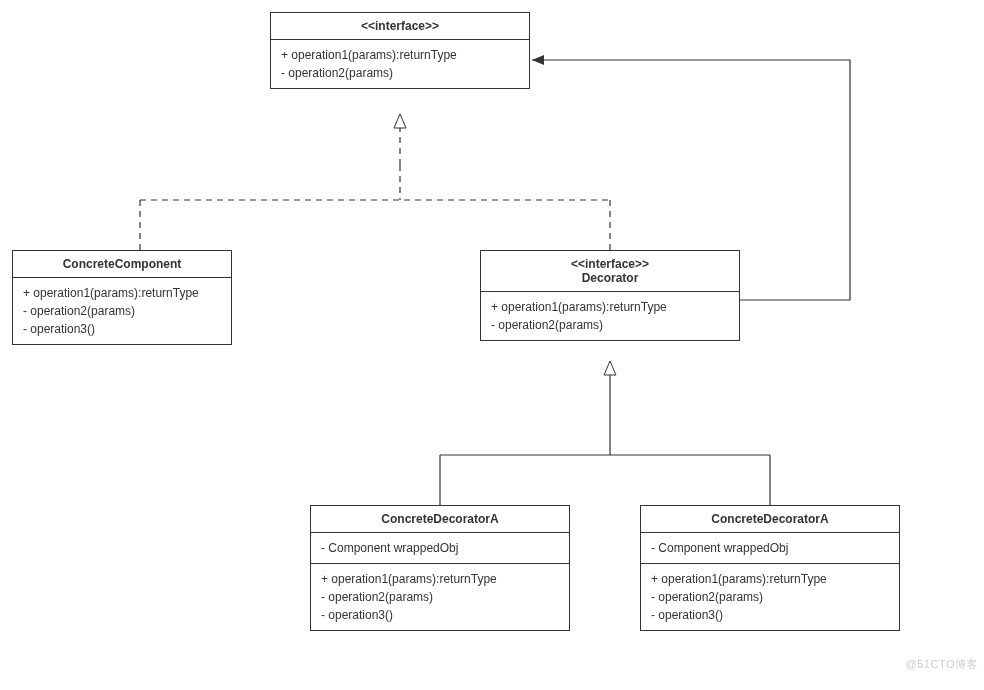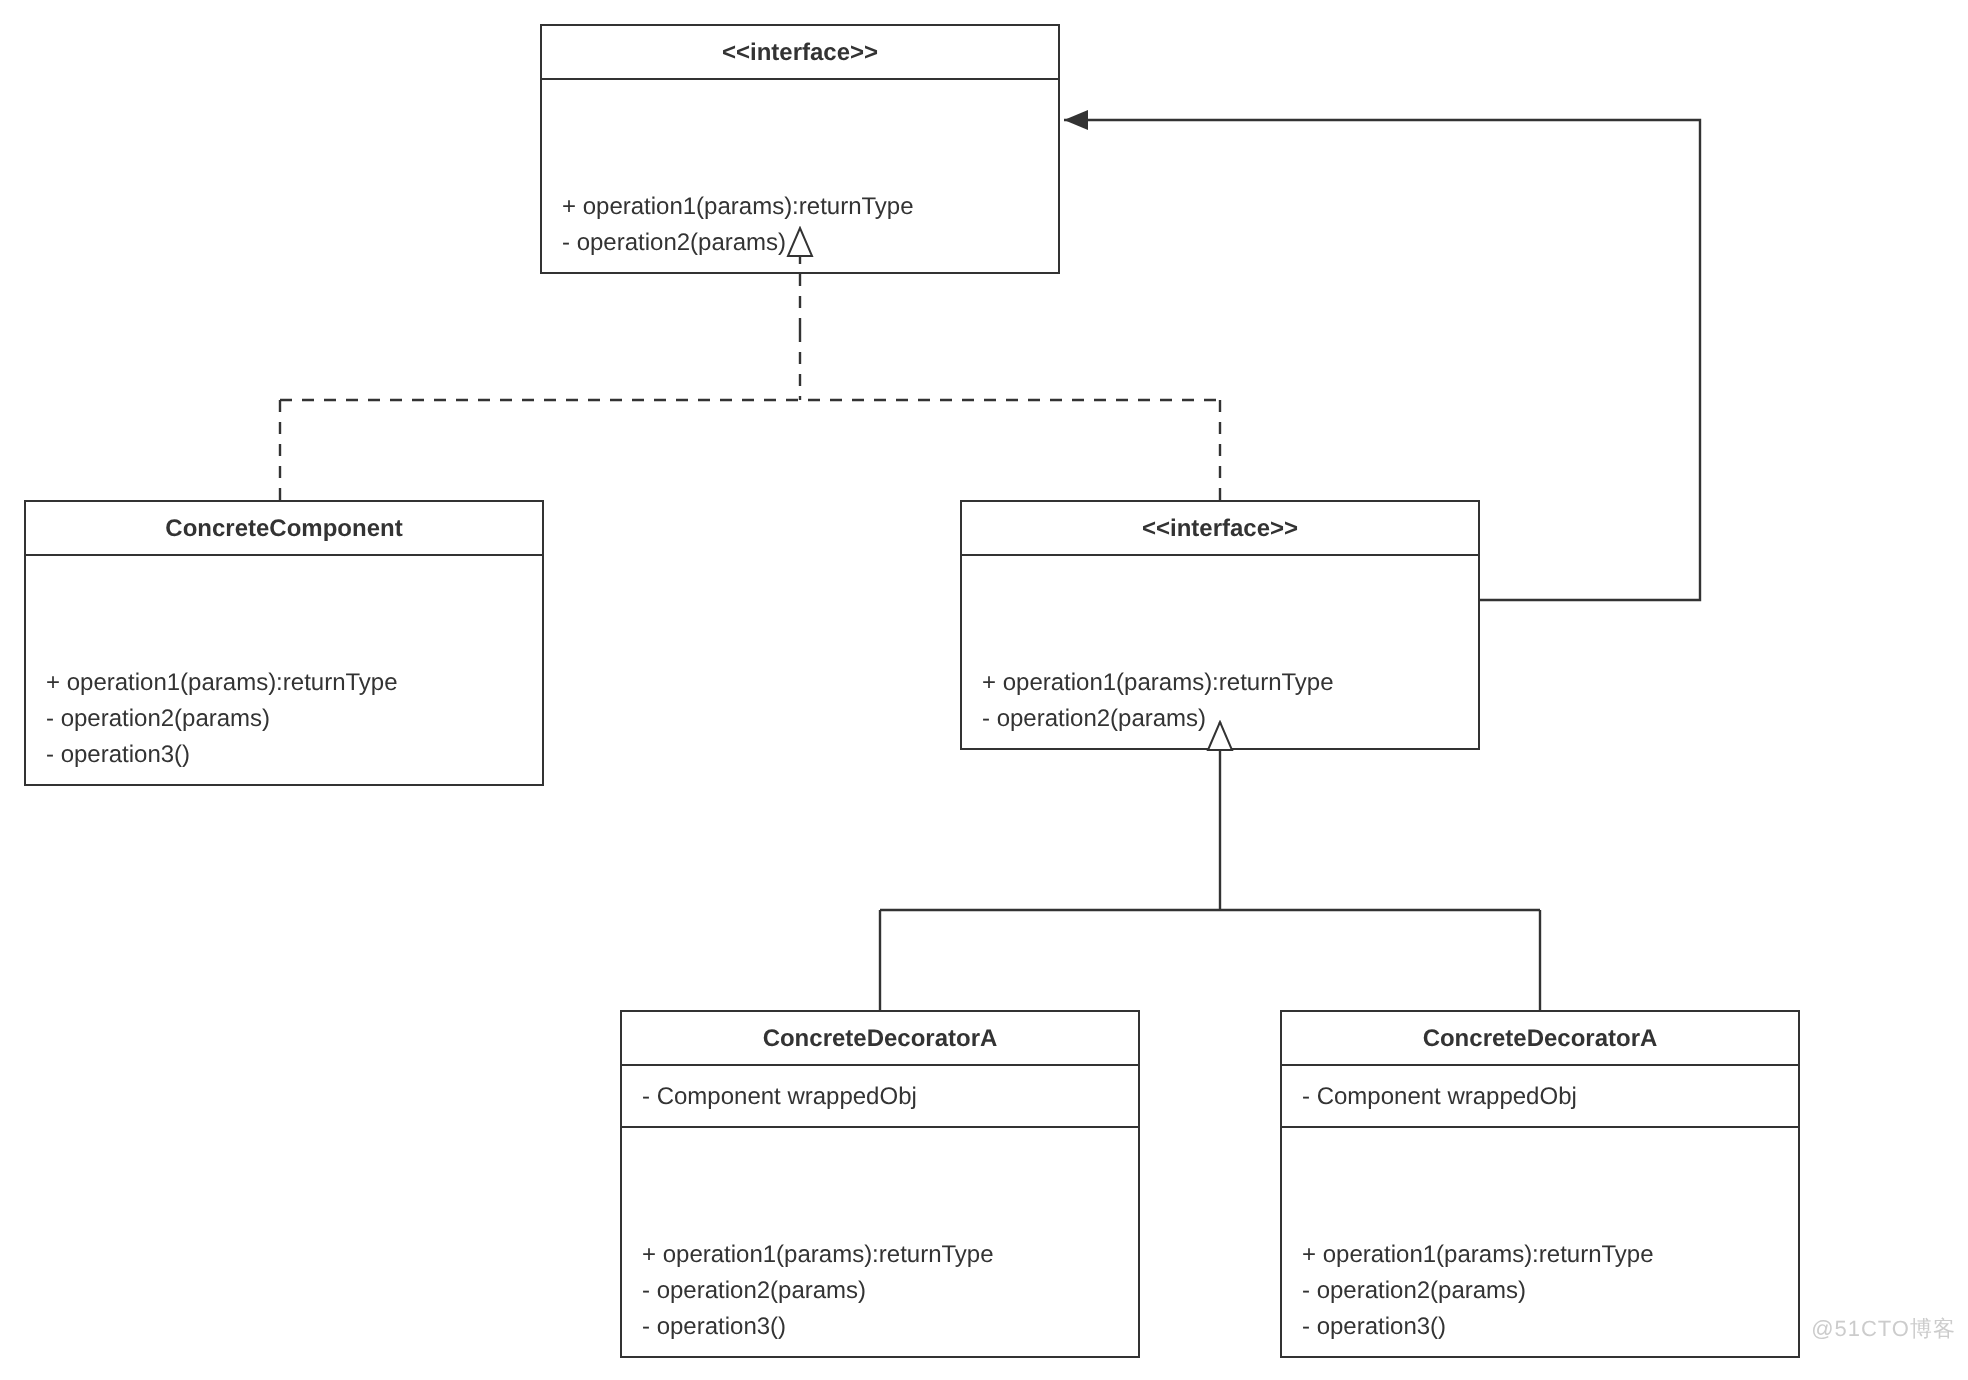--- a/index.html
+++ b/index.html
@@ -15,21 +15,21 @@
   }
   .uml-box {
     position: absolute;
     border: 1px solid #333;
     background: #fff;
   }
   .uml-section {
     border-bottom: 1px solid #333;
     padding: 6px 10px;
   }
-  .uml-section:last-child { border-bottom: none; margin-top: 48px; }
+  .uml-section:last-child { border-bottom: none; }
   .uml-title-section { text-align: center; }
   .uml-stereotype { font-style: normal; font-weight: bold; }
   .uml-name { font-weight: bold; }
   .uml-member { white-space: pre; line-height: 1.5; }
   .watermark {
     position: absolute;
     right: 6px;
     bottom: 18px;
     color: #ccc;
     font-size: 11px;
@@ -48,34 +48,35 @@
 <div class="uml-box" style="left:270px; top:12px; width:260px;">
   <div class="uml-section uml-title-section">
     <div class="uml-stereotype">&lt;&lt;interface&gt;&gt;</div>
   </div>
   <div class="uml-section">
     <div class="uml-member">+ operation1(params):returnType</div>
     <div class="uml-member">- operation2(params)</div>
   </div>
 </div>
 
-<div class="uml-box" style="left:12px; top:250px; width:260px;">
+<div class="uml-box" style="left:12px; top:250px; width:220px;">
   <div class="uml-section uml-title-section">
     <div class="uml-name">ConcreteComponent</div>
   </div>
   <div class="uml-section">
     <div class="uml-member">+ operation1(params):returnType</div>
     <div class="uml-member">- operation2(params)</div>
     <div class="uml-member">- operation3()</div>
   </div>
 </div>
 
 <div class="uml-box" style="left:480px; top:250px; width:260px;">
   <div class="uml-section uml-title-section">
     <div class="uml-stereotype">&lt;&lt;interface&gt;&gt;</div>
+    <div class="uml-name">Decorator</div>
   </div>
   <div class="uml-section">
     <div class="uml-member">+ operation1(params):returnType</div>
     <div class="uml-member">- operation2(params)</div>
   </div>
 </div>
 
 <div class="uml-box" style="left:310px; top:505px; width:260px;">
   <div class="uml-section uml-title-section">
     <div class="uml-name">ConcreteDecoratorA</div>

